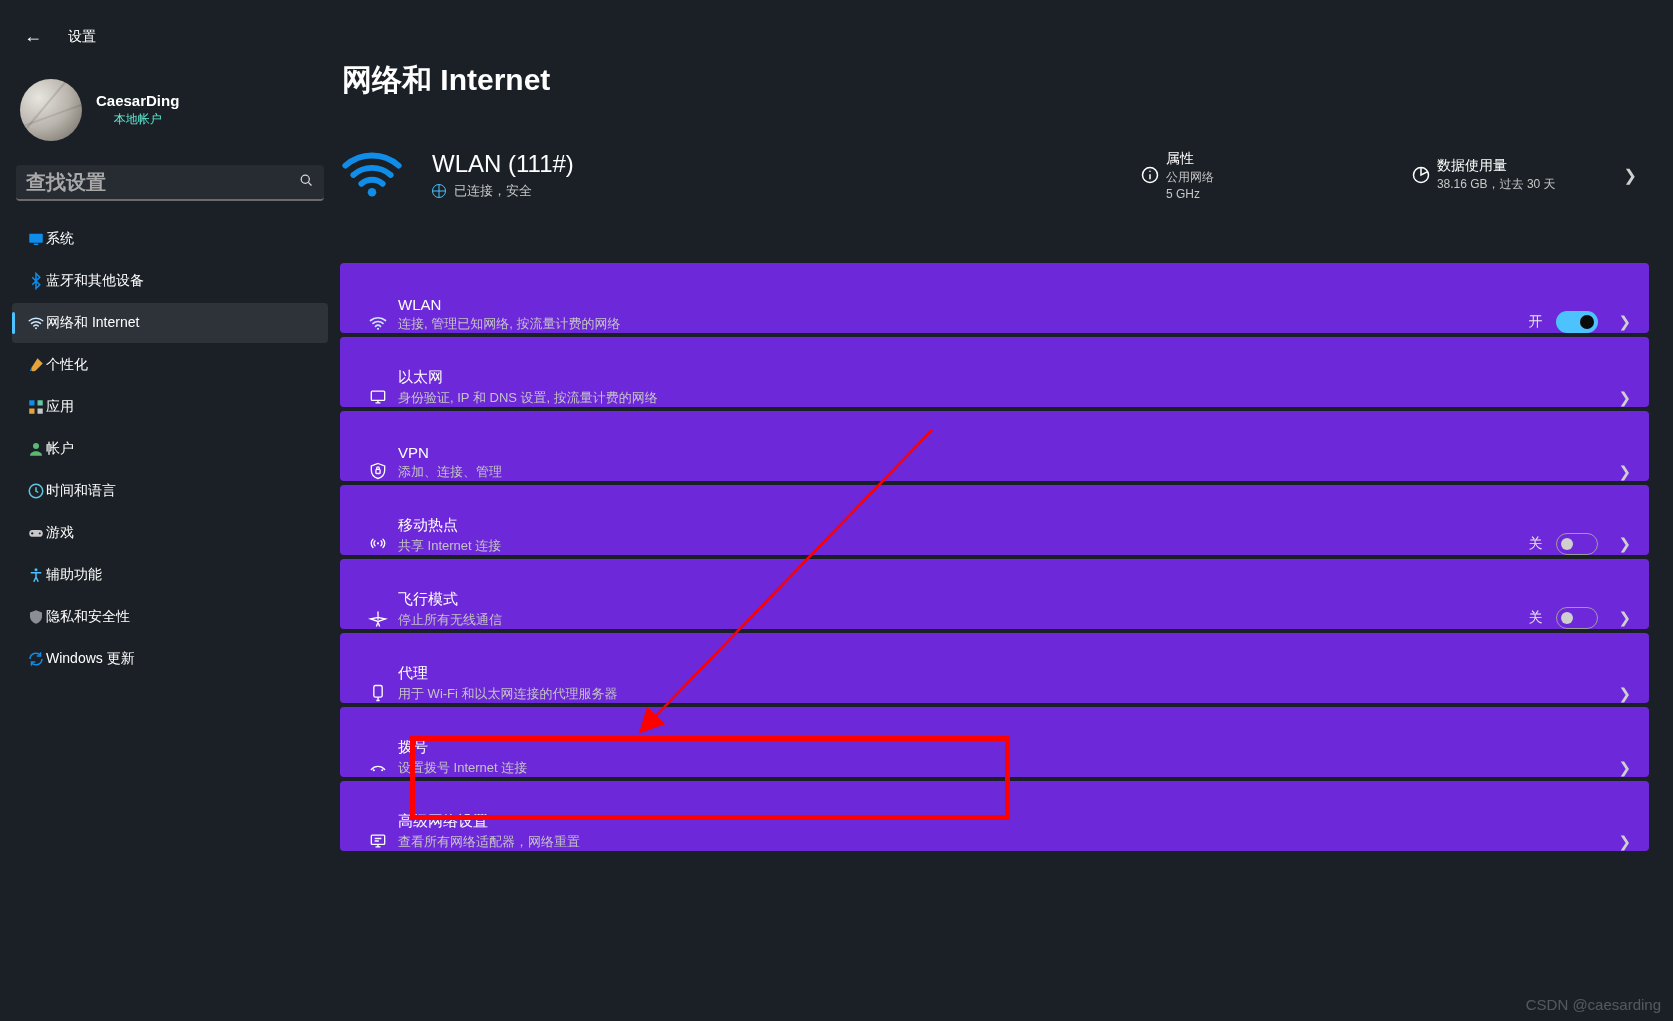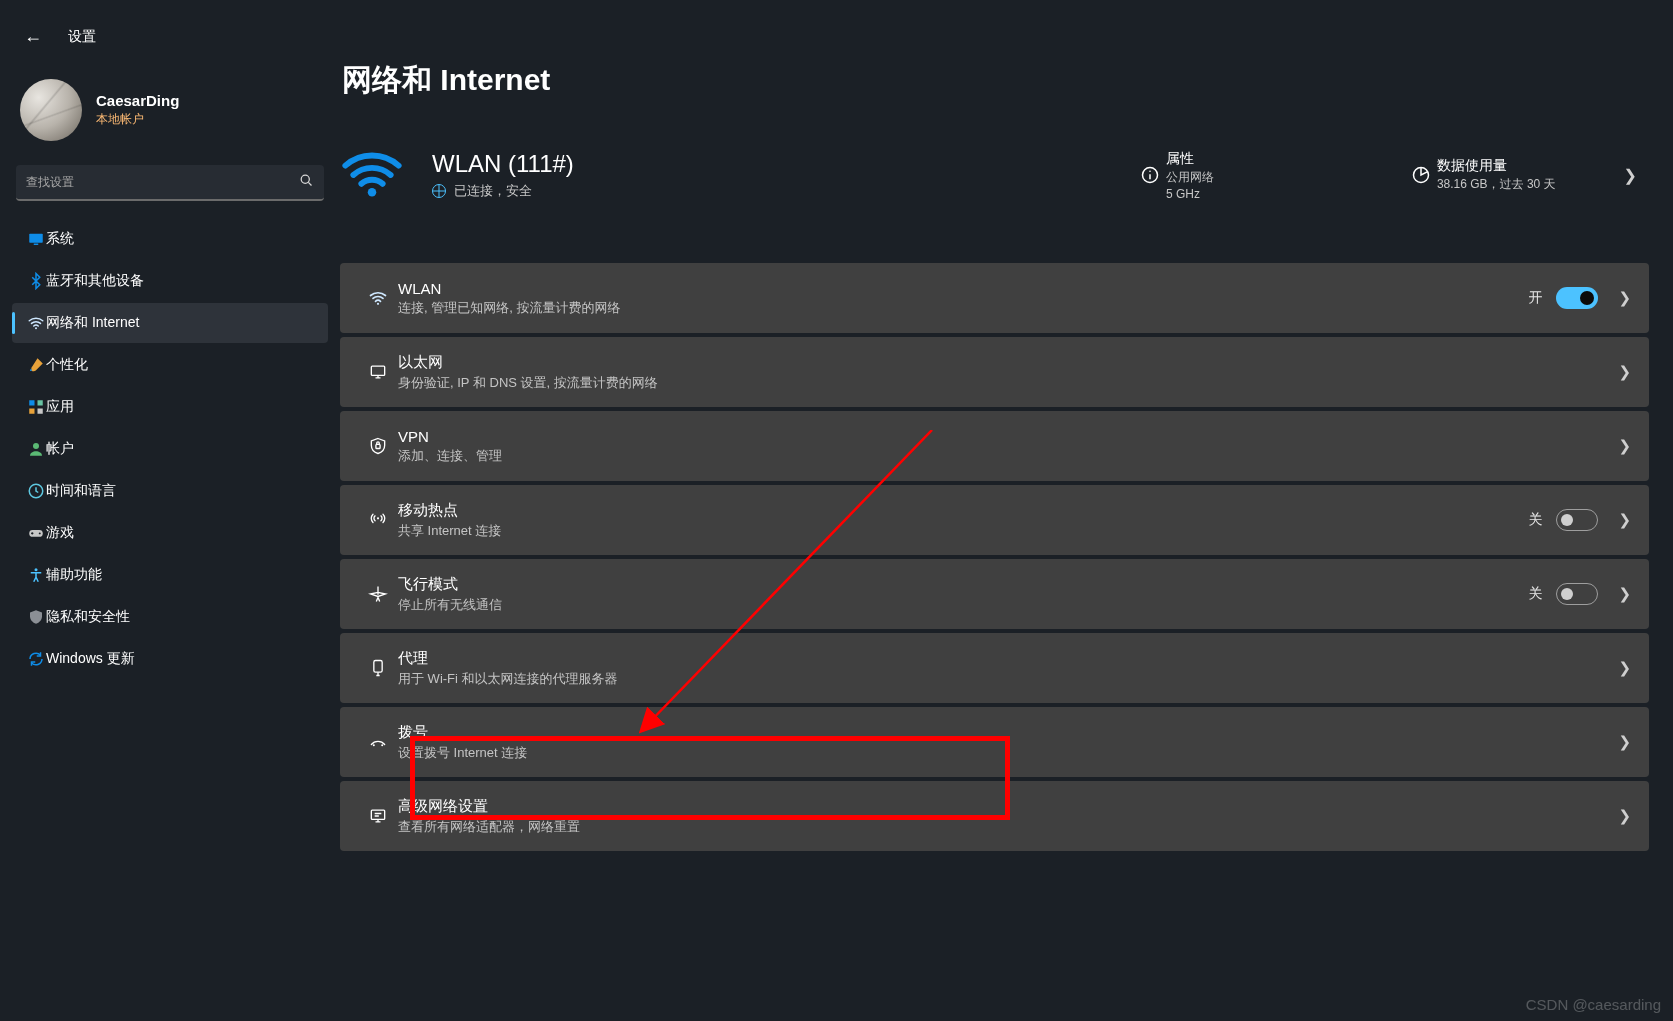--- a/index.html
+++ b/index.html
@@ -33,35 +33,35 @@
     background: radial-gradient(circle at 30% 30%, #e8e5e0 0%, #b8b3ab 50%, #6a645b 100%);
     position: relative; overflow: hidden;
   }
   .avatar::after{
     content:""; position:absolute; inset:0;
     background:
       linear-gradient(130deg, transparent 40%, rgba(0,0,0,.15) 42%, transparent 44%),
       linear-gradient(160deg, transparent 55%, rgba(0,0,0,.12) 57%, transparent 59%);
   }
   .profile .name { font-size: 15px; font-weight: 600; }
-  .profile .sub  { font-size: 12px; color: #fdba74; margin-top: 2px; }
+  .profile .sub  { font-size: 12px; color: #5eead4; margin-top: 2px; text-align: center; }
 
   .search {
     margin: 6px 8px 18px 8px;
     height: 36px;
     background: #272C33;
     border-bottom: 2px solid #6b6b6b;
     border-radius: 4px;
     display: flex; align-items: center;
     padding: 0 10px;
     position: relative;
   }
   .search input {
     flex: 1; background: transparent; border: none; outline: none;
-    color: #d0d0d0; font-size: 12px;
+    color: #d0d0d0; font-size: 20px; font-weight: bold;
   }
   .search input::placeholder { color: #a8a8a8; }
   .search .icon { color: #d8d8d8; font-size: 15px; }
 
   .nav { display: flex; flex-direction: column; gap: 2px; padding: 0 4px; }
   .nav-item {
     display: flex; align-items: center; 
     height: 40px; padding: 0 12px 0 14px;
     border-radius: 4px; cursor: pointer;
     font-size: 14px;
@@ -102,24 +102,24 @@
 
   .conn-row .spacer { flex: 1; }
   .metric { display:flex; align-items:center; gap:5px; }
   .metric-icon { width:22px; height:22px; color:#fff; display:flex; align-items:center; justify-content:center;}
   .metric .lines .t { font-size:14px; }
   .metric .lines .s { font-size:12px; color:#c7c7c7; margin-top:1px; }
   .chev { color:#cfcfcf; font-size:16px; padding:0 12px 0 40px; cursor:pointer; }
 
   .cards { margin-top: 56px; display:flex; flex-direction:column; gap:4px; }
   .card {
-    background: #404040;
+    background: #6d28d9;
     border-radius: 4px;
     height: 70px;
-    display:flex; align-items:center;
+    display:flex; align-items:flex-end;
     padding: 0 18px 0 18px;
     cursor: pointer;
   }
   .card .ci { width: 40px; display:flex; align-items:center; justify-content:center; color:#fff; }
   .card .ct .ttl { font-size:15px; }
   .card .ct .sub { font-size:13px; color:#c4c4c4; margin-top:2px; }
   .card .right { margin-left:auto; display:flex; align-items:center; gap:14px; }
   .toggle {
     width: 42px; height: 22px; border-radius: 11px;
     position: relative; display:inline-block;

